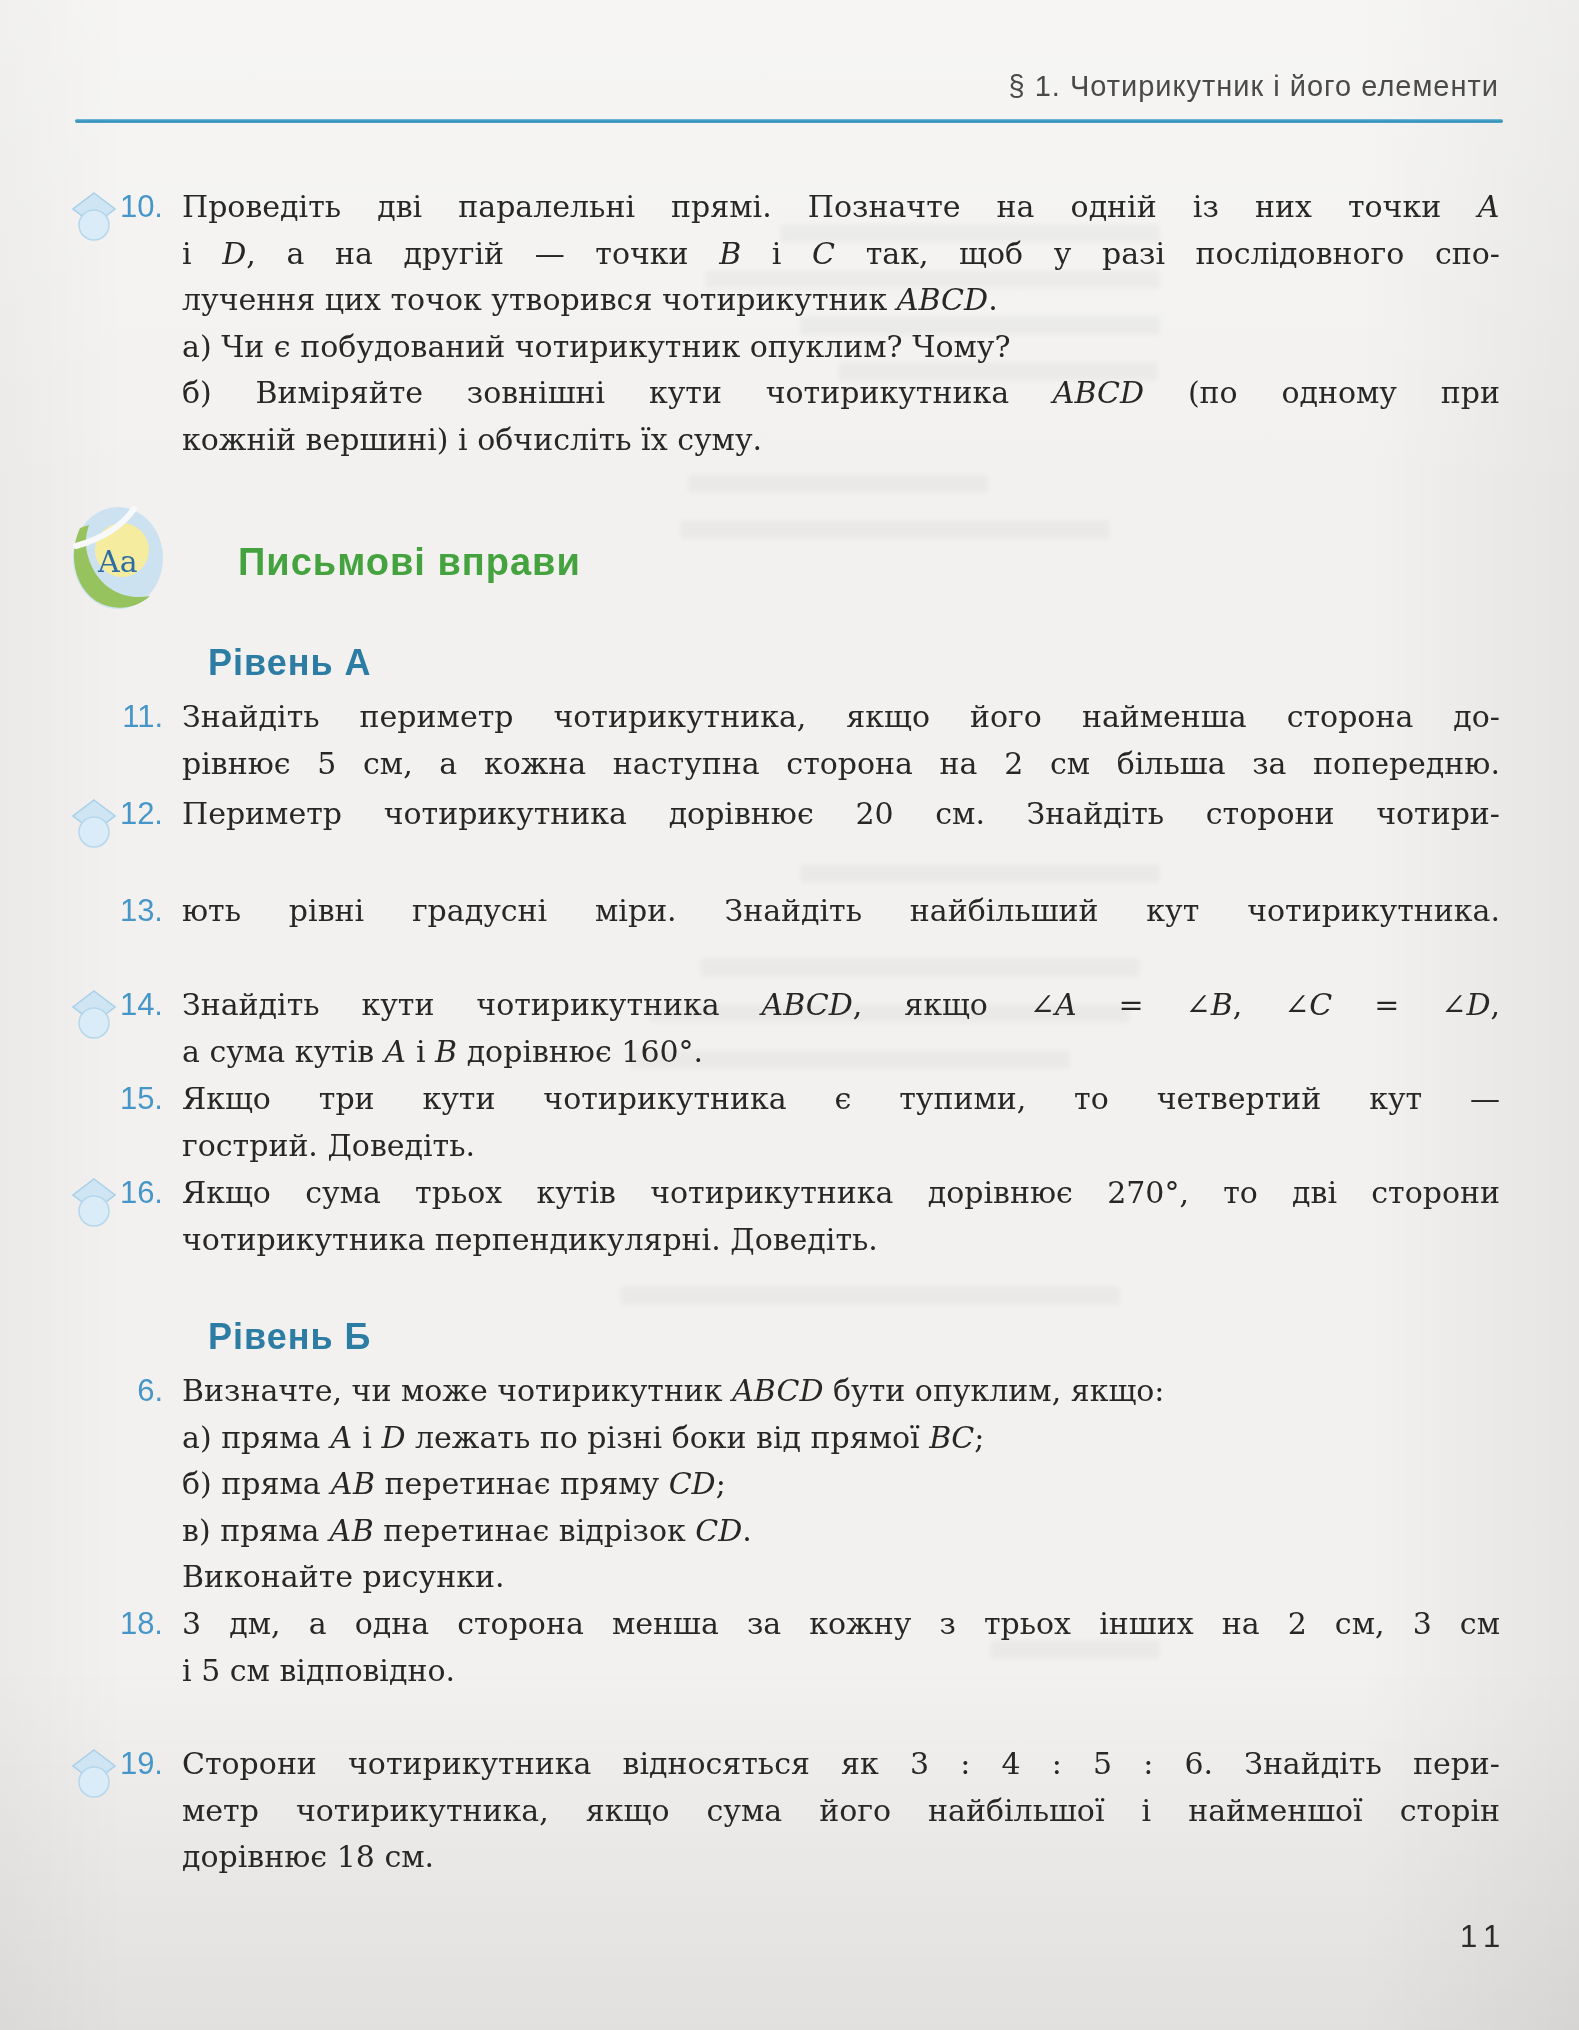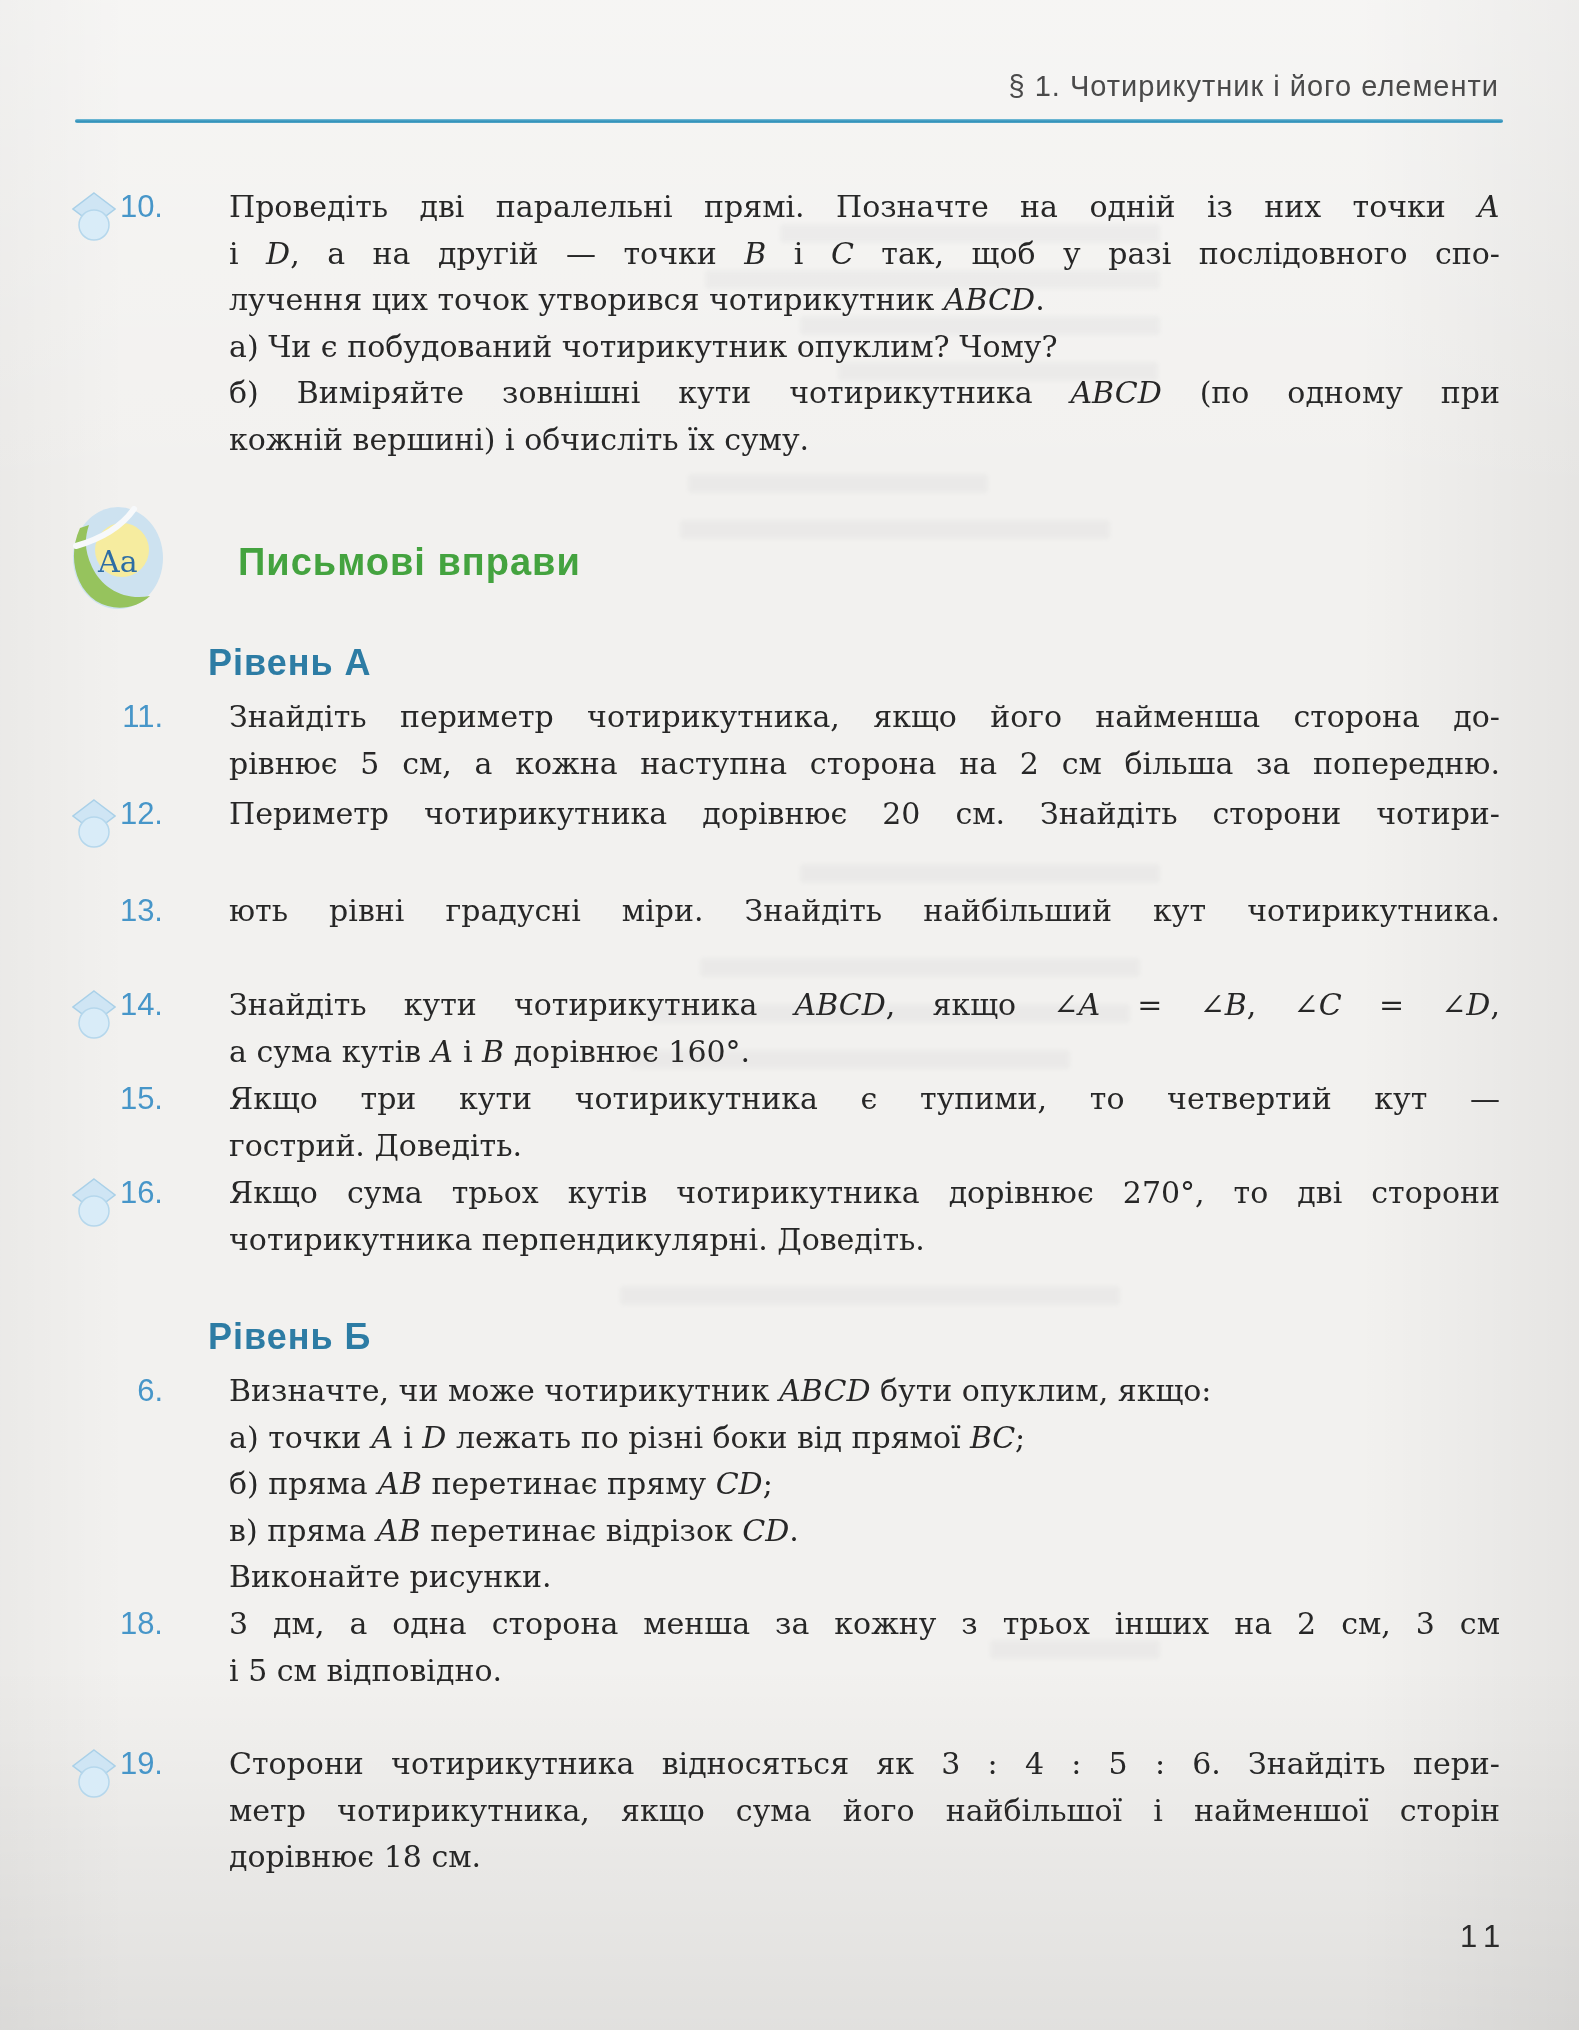--- a/index.html
+++ b/index.html
@@ -46,21 +46,21 @@
   .diamond{ position:absolute; left:72px; top:8px; width:44px; height:50px; }
   .num{
     position:absolute; left:56px; top:0; width:107px; text-align:right;
     font-family:"Liberation Sans", sans-serif;
     font-size:31px; line-height:46.5px; color:#4796c9;
   }
   .ptext{
     position:absolute; left:182px; top:0; width:1318px;
     font-size:30px; line-height:46.5px;
   }
-  .line{ text-align:left;margin-left:47px; }
+  .line{ text-align:left; }
   .line.j{ text-align:justify; text-align-last:justify; }
   .m{ font-style:italic; }
   .page-number{
     position:absolute; left:1460px; top:1919px;
     font-family:"Liberation Sans", sans-serif;
     font-size:31px; color:#2b2b2b; letter-spacing:8px;
   }
   .bleed{
     position:absolute; height:19px; border-radius:4px;
     background:#7a7d88; opacity:0.06; filter:blur(2px);
@@ -166,21 +166,21 @@
         <div class="num">16.</div>
         <div class="ptext">
           <div class="line j"><span>Якщо сума трьох кутів чотирикутника дорівнює 270°, то дві сторони</span></div>
           <div class="line"><span>чотирикутника перпендикулярні. Доведіть.</span></div>
         </div>
       </div>
       <div class="problem" style="top: 1368px;">
         <div class="num">6.</div>
         <div class="ptext">
           <div class="line"><span>Визначте, чи може чотирикутник </span><span class="m">ABCD</span><span> бути опуклим, якщо:</span></div>
-          <div class="line"><span>а) точки </span><span class="m">А</span><span> і </span><span class="m">D</span><span> лежать по різні боки від прямої </span><span class="m">ВС</span><span>;</span></div>
+          <div class="line"><span>а) пряма </span><span class="m">А</span><span> і </span><span class="m">D</span><span> лежать по різні боки від прямої </span><span class="m">ВС</span><span>;</span></div>
           <div class="line"><span>б) пряма </span><span class="m">АВ</span><span> перетинає пряму </span><span class="m">CD</span><span>;</span></div>
           <div class="line"><span>в) пряма </span><span class="m">АВ</span><span> перетинає відрізок </span><span class="m">CD</span><span>.</span></div>
           <div class="line"><span>Виконайте рисунки.</span></div>
         </div>
       </div>
       <div class="problem" style="top: 1601px;">
         <div class="num">18.</div>
         <div class="ptext">
           <div class="line j"><span>3 дм, а одна сторона менша за кожну з трьох інших на 2 см, 3 см</span></div>
           <div class="line"><span>і 5 см відповідно.</span></div>

